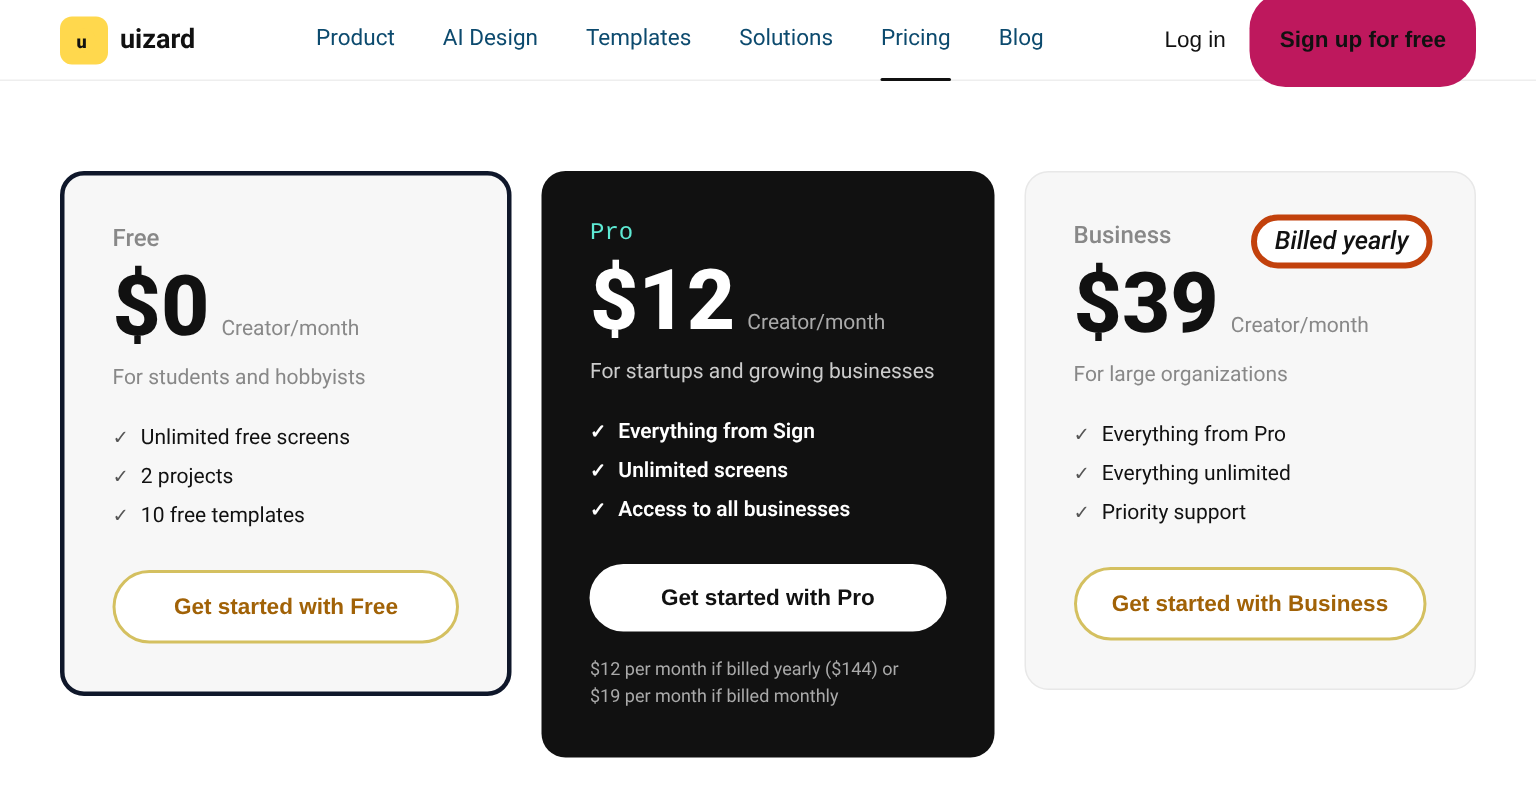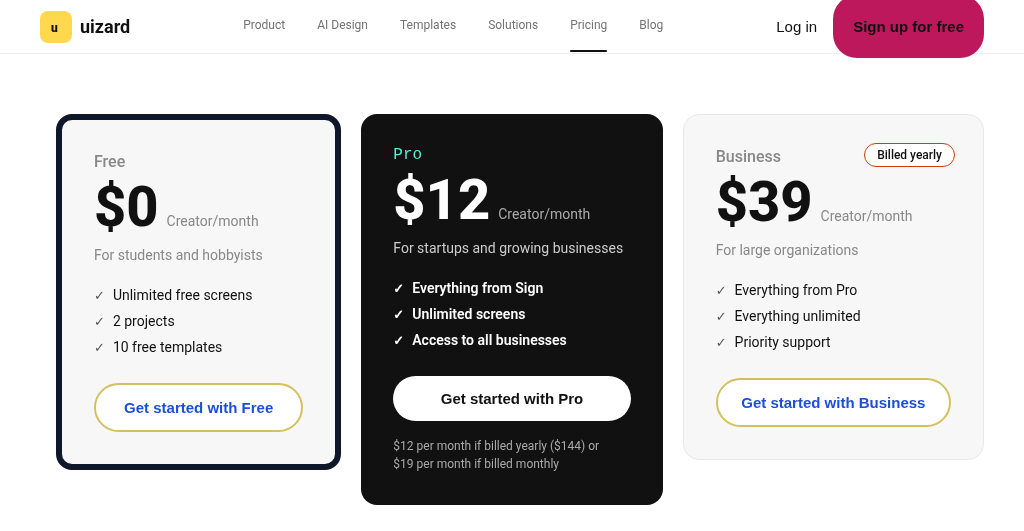--- a/index.html
+++ b/index.html
@@ -12,21 +12,21 @@
     }
     .nav-logo { display: flex; align-items: center; gap: 8px; }
     .nav-logo-icon {
       width: 32px; height: 32px; background: #FFD84D; border-radius: 8px;
       display: flex; align-items: center; justify-content: center;
       font-weight: 900; font-size: 14px; color: #111;
     }
     .nav-logo-text { font-weight: 700; font-size: 18px; color: #111; text-align: center; }
     .nav-links { display: flex; align-items: center; gap: 32px; }
     .nav-link {
-      font-size: 12px; color: #737373; text-decoration: none; cursor: pointer;
+      font-size: 15px; color: #0c4a6e; text-decoration: none; cursor: pointer;
       position: relative; padding-bottom: 4px;
     }
     .nav-link.active::after {
       content: ''; position: absolute; bottom: -16px; left: 0; right: 0;
       height: 2px; background: #111; border-radius: 1px;
     }
     .nav-actions { display: flex; align-items: center; gap: 16px; }
     .btn-login {
       font-size: 15px; color: #111; background: none; border: none;
       cursor: pointer; font-weight: 500;
@@ -41,21 +41,21 @@
 
     .pricing-grid {
       display: grid; grid-template-columns: 1fr 1fr 1fr; gap: 20px;
       align-items: start;
     }
 
     
     .plan-card {
       border-radius: 16px; padding: 32px; position: relative;
     }
-    .plan-card.free { background: #f7f7f7; border: 6px solid #0f172a; margin-left: 16px; }
+    .plan-card.free { background: #f7f7f7; border: 3px solid #0f172a; }
     .plan-card.pro { background: #111; color: #fff; }
     .plan-card.business { background: #f7f7f7; border: 1px solid #e8e8e8; }
 
     .plan-name { font-size: 16px; font-weight: 500; margin-bottom: 8px; }
     .plan-card.free .plan-name { color: #888; }
     .plan-card.pro .plan-name { color: #5eead4; font-family: Liberation Mono, monospace; }
     .plan-card.business .plan-name { color: #888; }
 
     .plan-price-row { display: flex; align-items: baseline; gap: 8px; margin-bottom: 12px; }
     .plan-price { font-size: 56px; font-weight: 800; line-height: 1; }
@@ -73,30 +73,30 @@
 
     .btn-plan {
       width: 100%; padding: 14px; border-radius: 50px; font-size: 15px;
       font-weight: 600; cursor: pointer; border: 2px solid #111; background: #fff;
       color: #111;
     }
     .btn-plan.pro {
       background: #fff; color: #111; border: none;
     }
     .btn-plan.free, .btn-plan.business {
-      background: #fff; color: #1d4ed8; border: 2px solid #D4C060;
+      background: #fff; color: #a16207; border: 2px solid #D4C060;
     }
 
     .plan-note { font-size: 12px; color: #aaa; margin-top: 16px; text-align: left; line-height: 1.5; }
 
     .billed-badge {
       position: absolute; top: 28px; right: 28px;
-      background: #fff; border: 1px solid #c2410c;
+      background: #fff; border: 4px solid #c2410c;
       border-radius: 20px; padding: 4px 12px;
-      font-size: 12px; font-weight: 500; color: #111;
+      font-size: 17px; font-weight: 500; color: #111; font-style: italic;
     }
   </style>
 </head>
 <body>
 
 <nav>
   <div class="nav-logo">
     <div class="nav-logo-icon">
       <svg width="20" height="20" viewBox="0 0 20 20" fill="none">
         <circle cx="10" cy="10" r="8" fill="#FFD84D"></circle>

